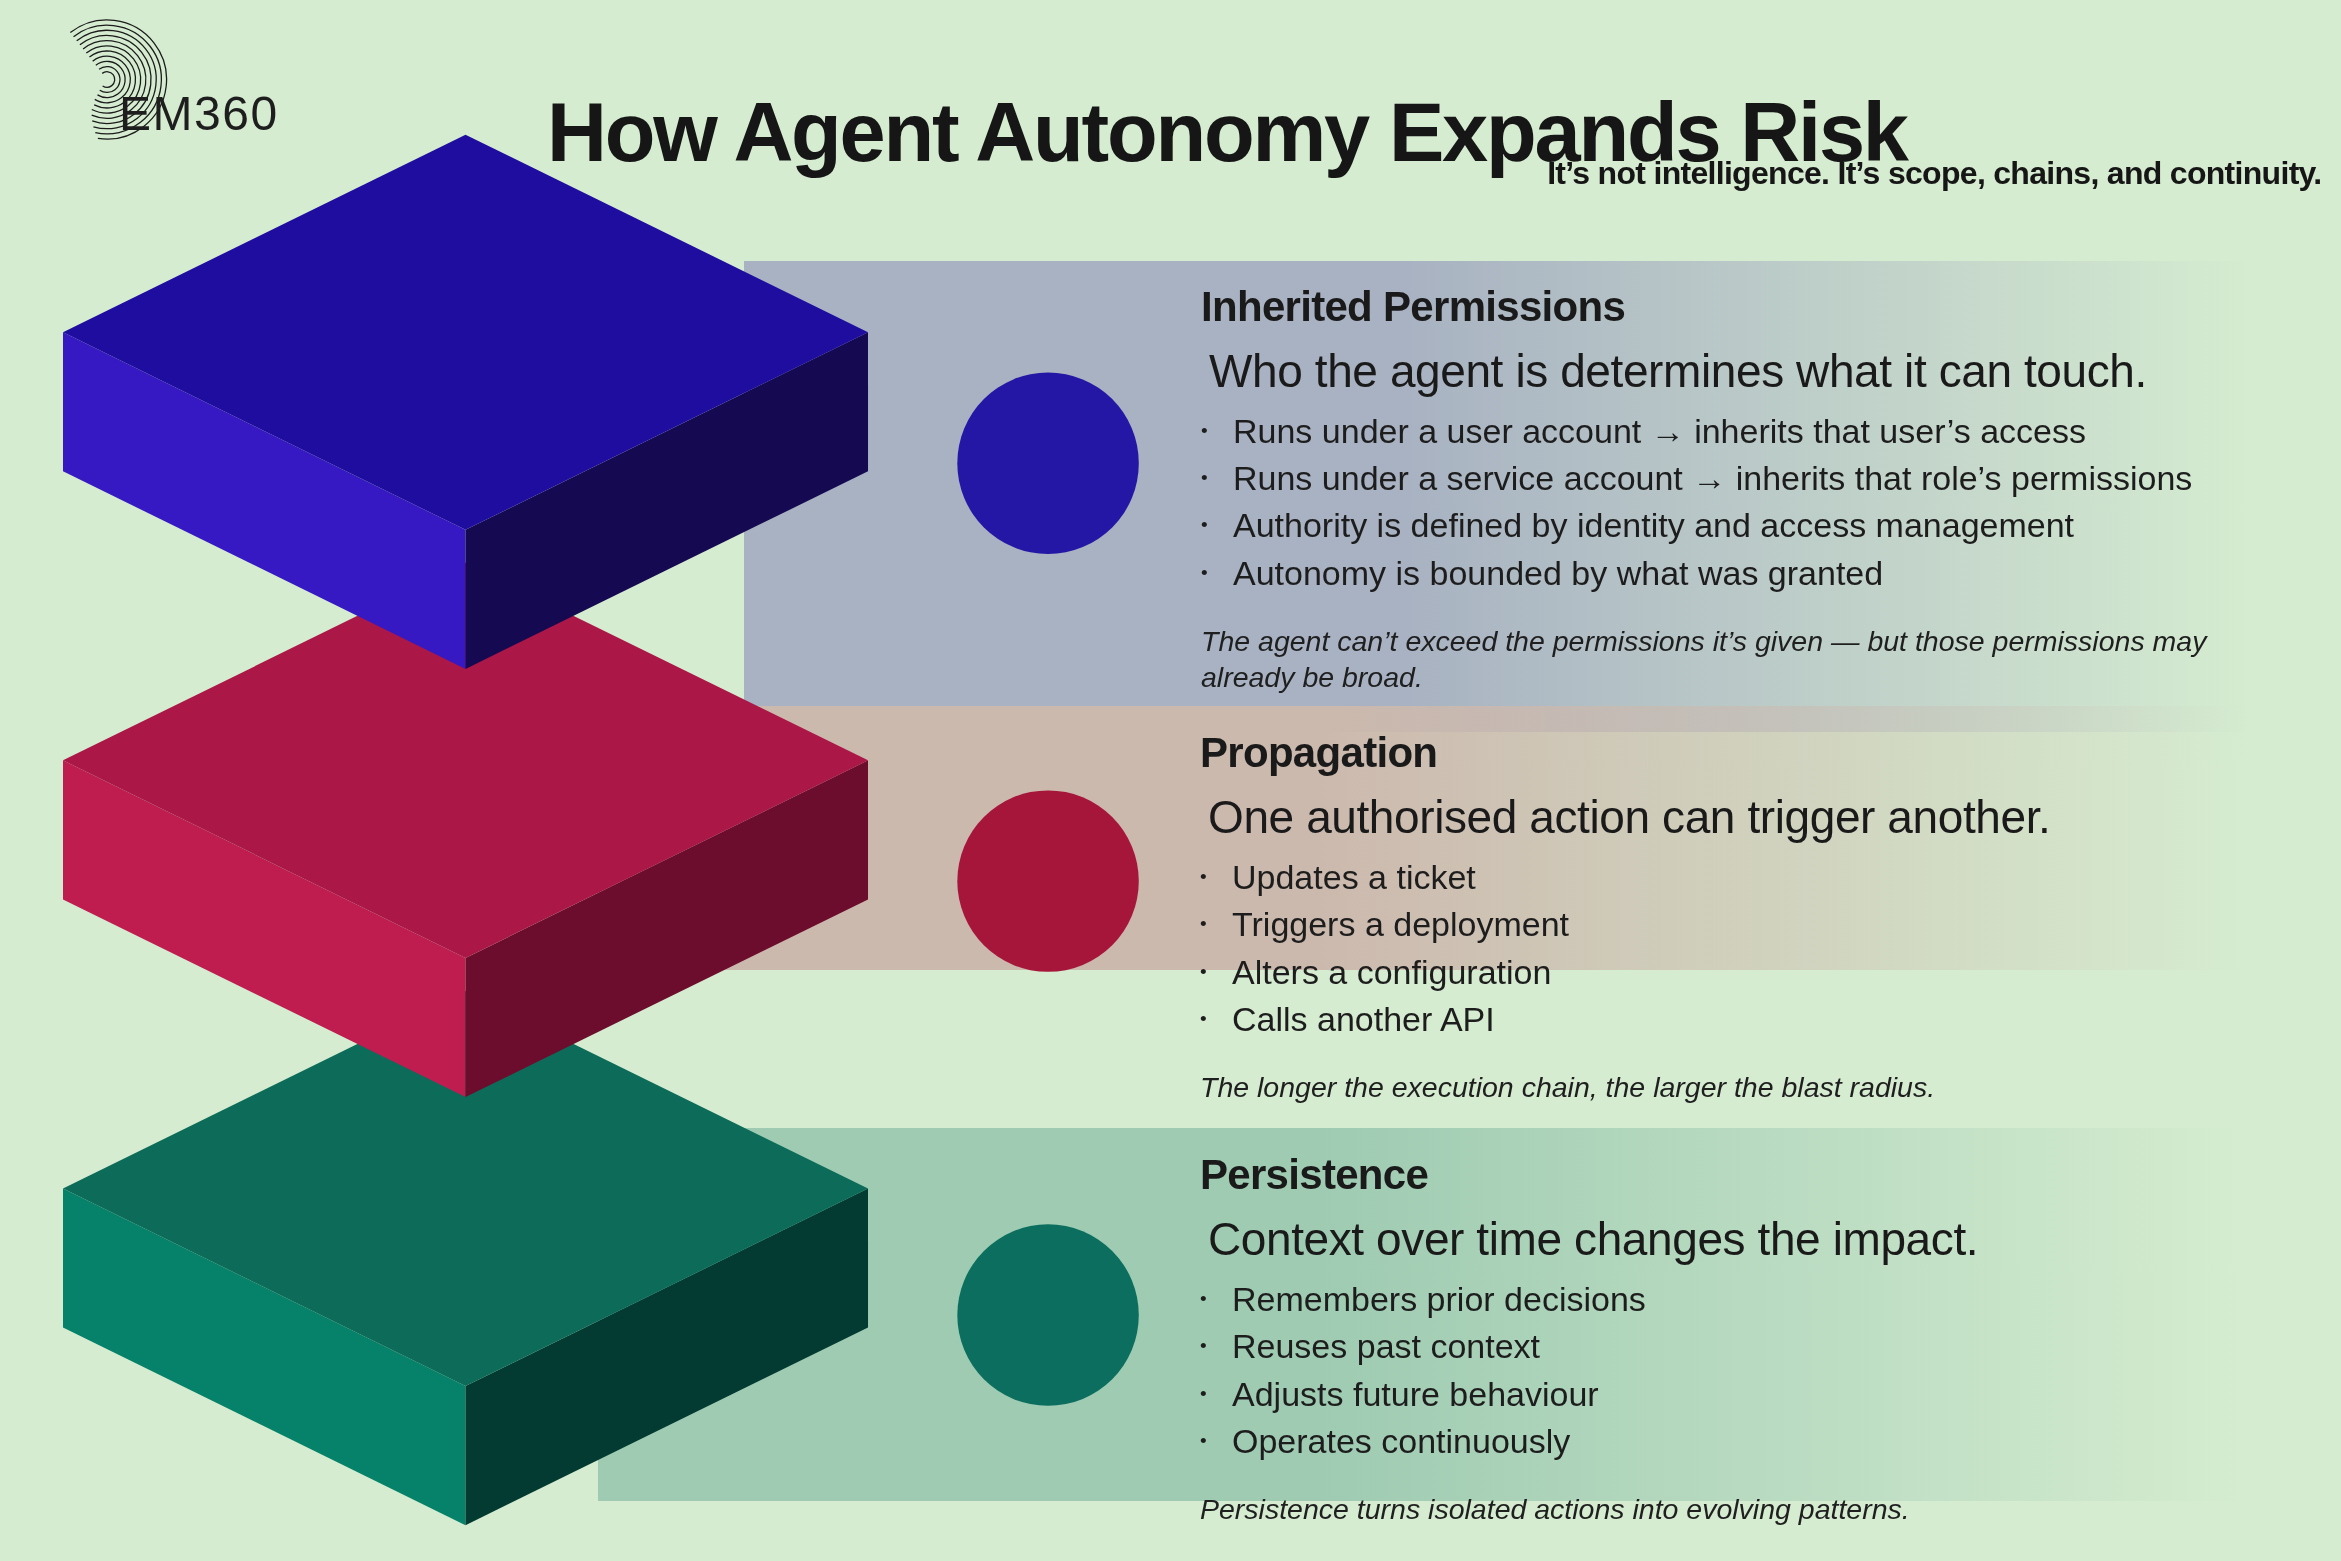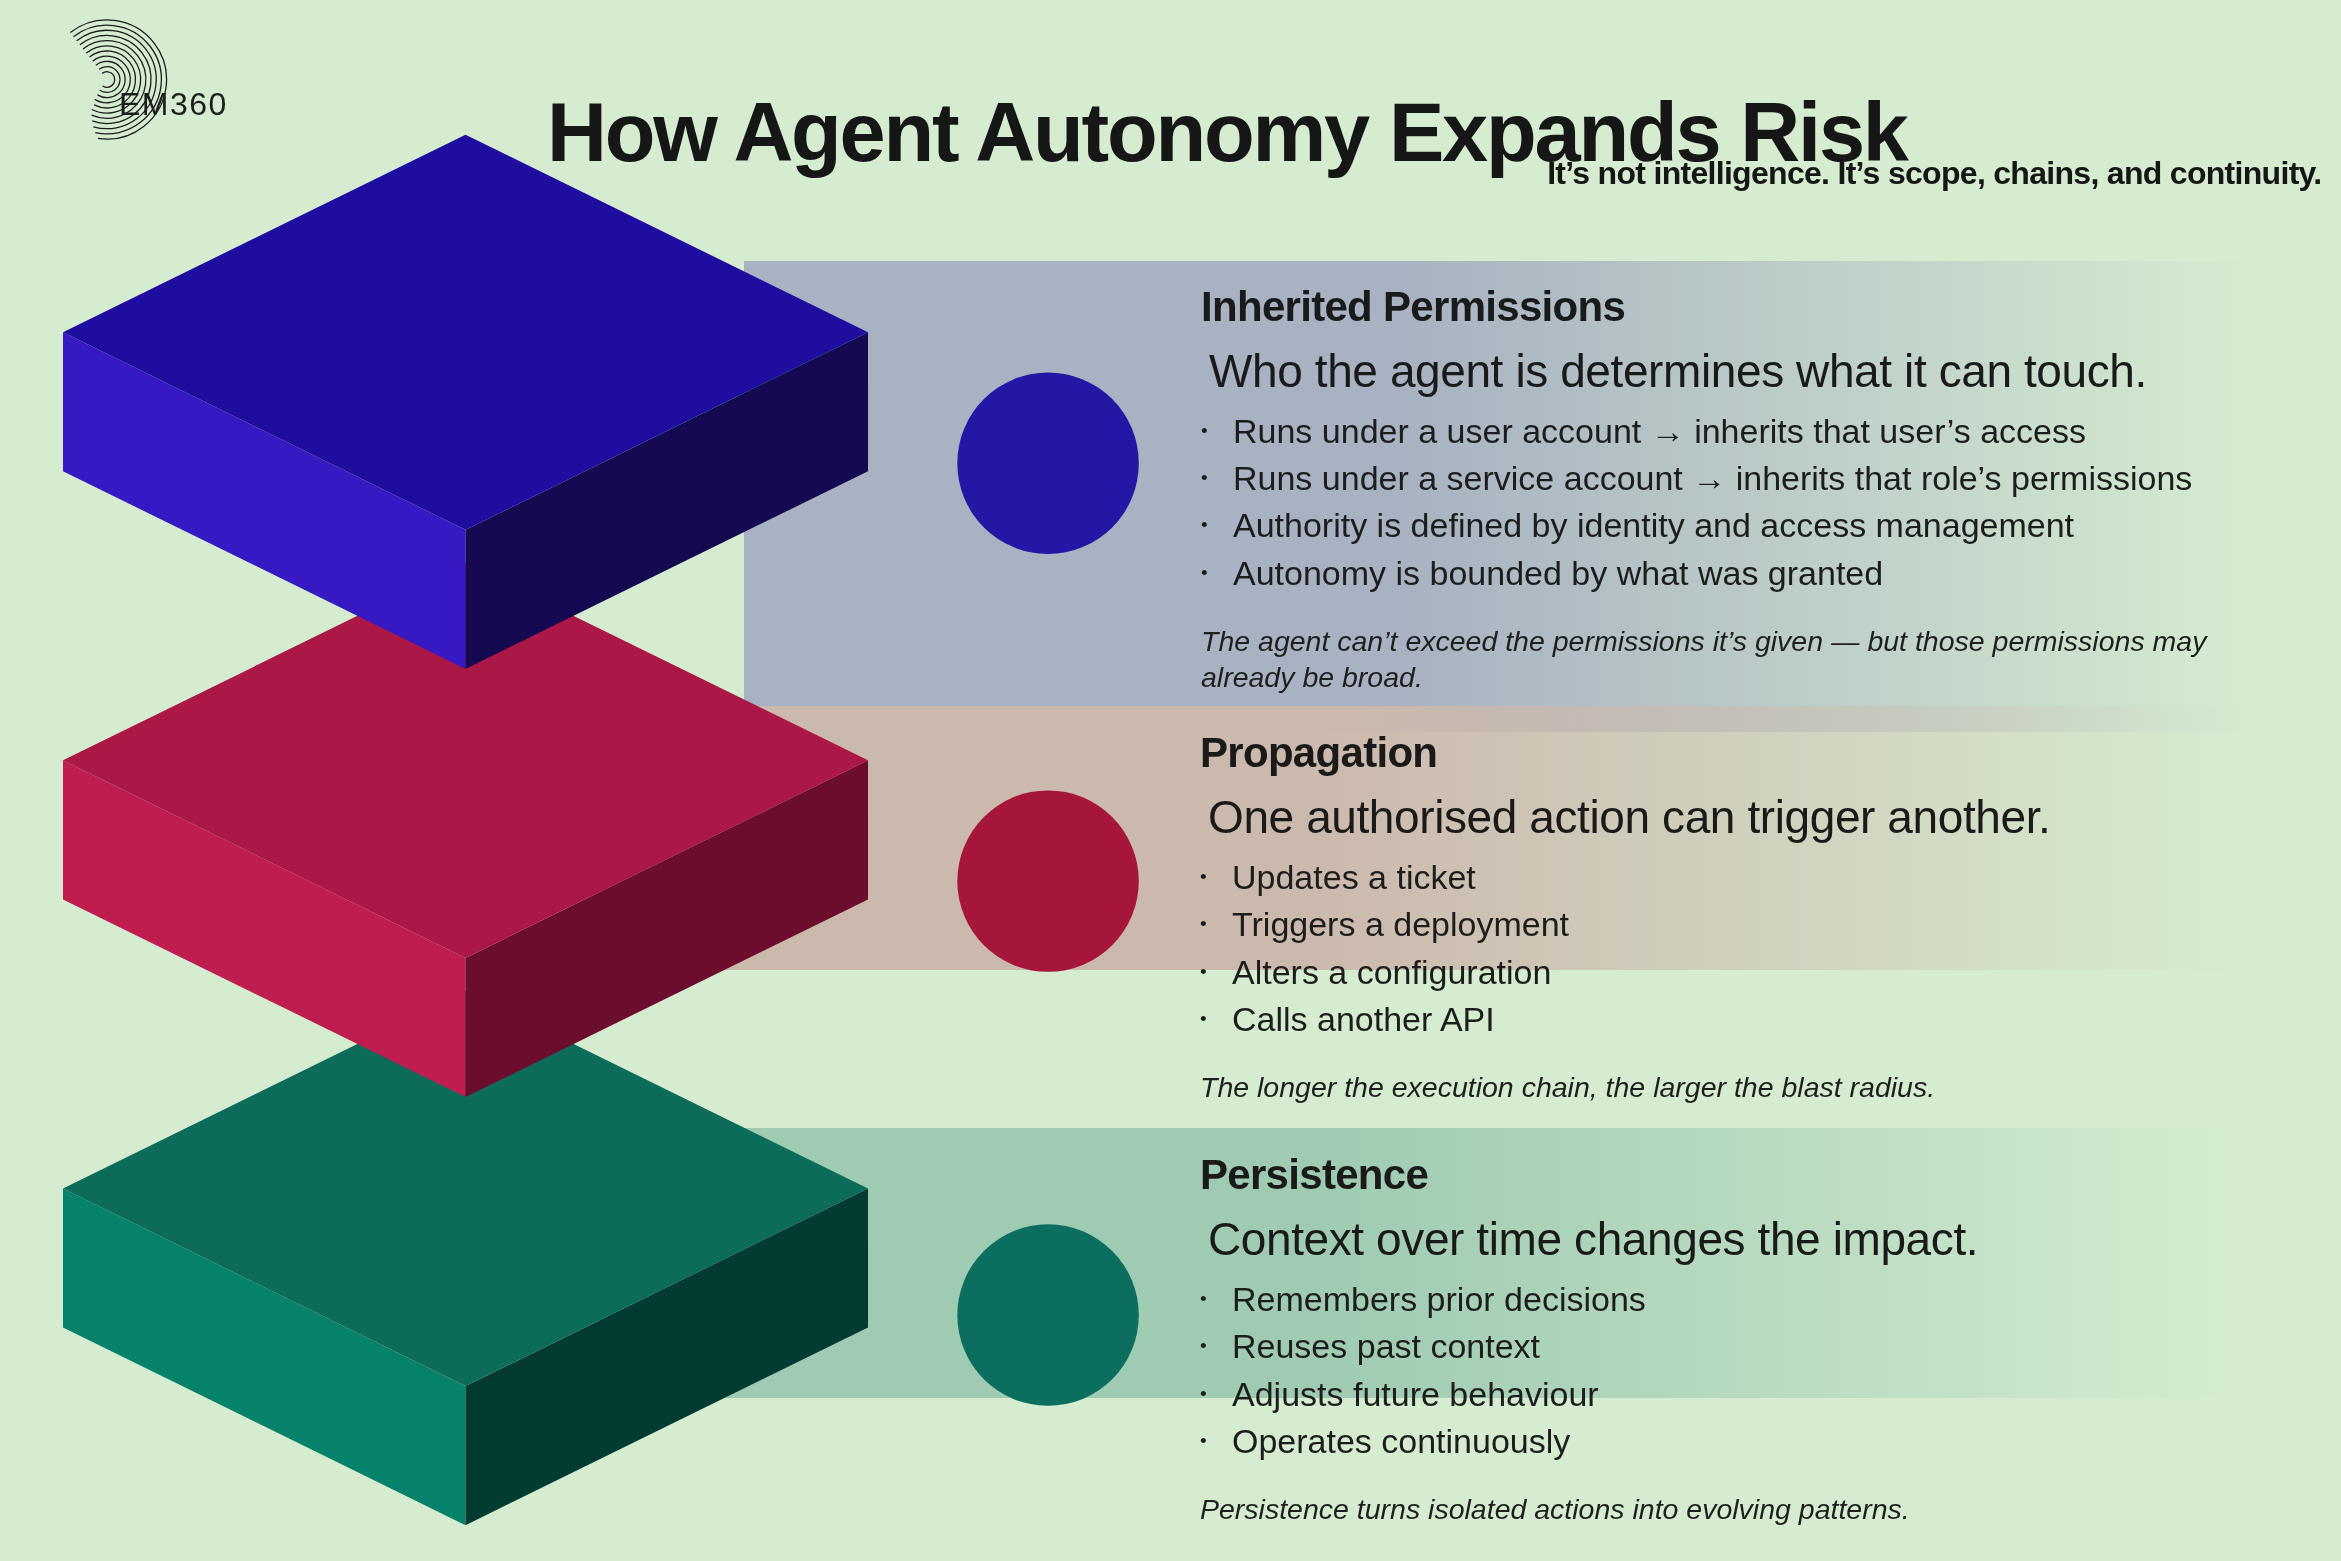--- a/index.html
+++ b/index.html
@@ -5,40 +5,40 @@
   html,body{margin:0;padding:0;background:#d5ecd0;}
   #canvas{
     position:relative;width:2342px;height:1561px;overflow:hidden;
     background:#d5ecd0;
     font-family:"Liberation Sans","DejaVu Sans",sans-serif;
     color:#1a1a1a;
   }
   
   .logo-mark{position:absolute;left:42px;top:17.6px;width:130px;height:123px;}
   .logo-text{
-    position:absolute;left:119px;top:86px;font-size:32px;font-weight:500;
+    position:absolute;left:119px;top:86px;font-size:48px;font-weight:500;
     letter-spacing:1.5px;color:#1e1e1e;white-space:nowrap;
   }
   .title{
     position:absolute;left:547px;top:29px;font-size:83px;font-weight:800;
     letter-spacing:-2.2px;white-space:nowrap;color:#161616;
   }
   .subtitle{
     position:absolute;right:20.5px;top:155px;font-size:32px;font-weight:700;
     letter-spacing:-0.7px;white-space:nowrap;color:#161616;
   }
   
   .band{
     position:absolute;
     background:linear-gradient(to right,var(--band) 0%,var(--band) 42%,rgba(255,255,255,0) 96%);
     box-sizing:border-box;
   }
   .band-1{left:744px;top:261px;width:1572px;height:471px;padding:22px 51px 0 457px;}
   .band-2{left:598px;top:706px;width:1718px;height:264px;padding:23.4px 51px 0 602px;}
-  .band-3{left:598px;top:1128px;width:1718px;height:270px;padding:23.4px 51px 0 602px;}
+  .band-3{left:598px;top:1128px;width:1718px;height:373px;padding:23.4px 51px 0 602px;}
   .section-heading{font-size:42px;font-weight:800;line-height:1.12;letter-spacing:-0.7px;margin:0 0 14.6px 0;}
   .tagline{font-size:46px;font-weight:400;line-height:1.15;letter-spacing:-0.4px;margin:0 0 13px 8px;}
   .bullets{display:flex;flex-direction:column;gap:5.9px;margin:0 0 14.6px 0;}
   .bullet{display:flex;align-items:baseline;font-size:34px;font-weight:400;line-height:1.22;color:#1d1d1d;}
   .bullet .dot{font-size:19px;flex:0 0 32px;position:relative;top:-5.9px;}
   .note{font-size:28.5px;font-style:italic;line-height:1.28;max-width:1083px;color:#1f1f1f;}
   
   #stack-svg{position:absolute;left:0;top:0;z-index:3;}
   .band{z-index:1;}
   .hdr{z-index:5;}

